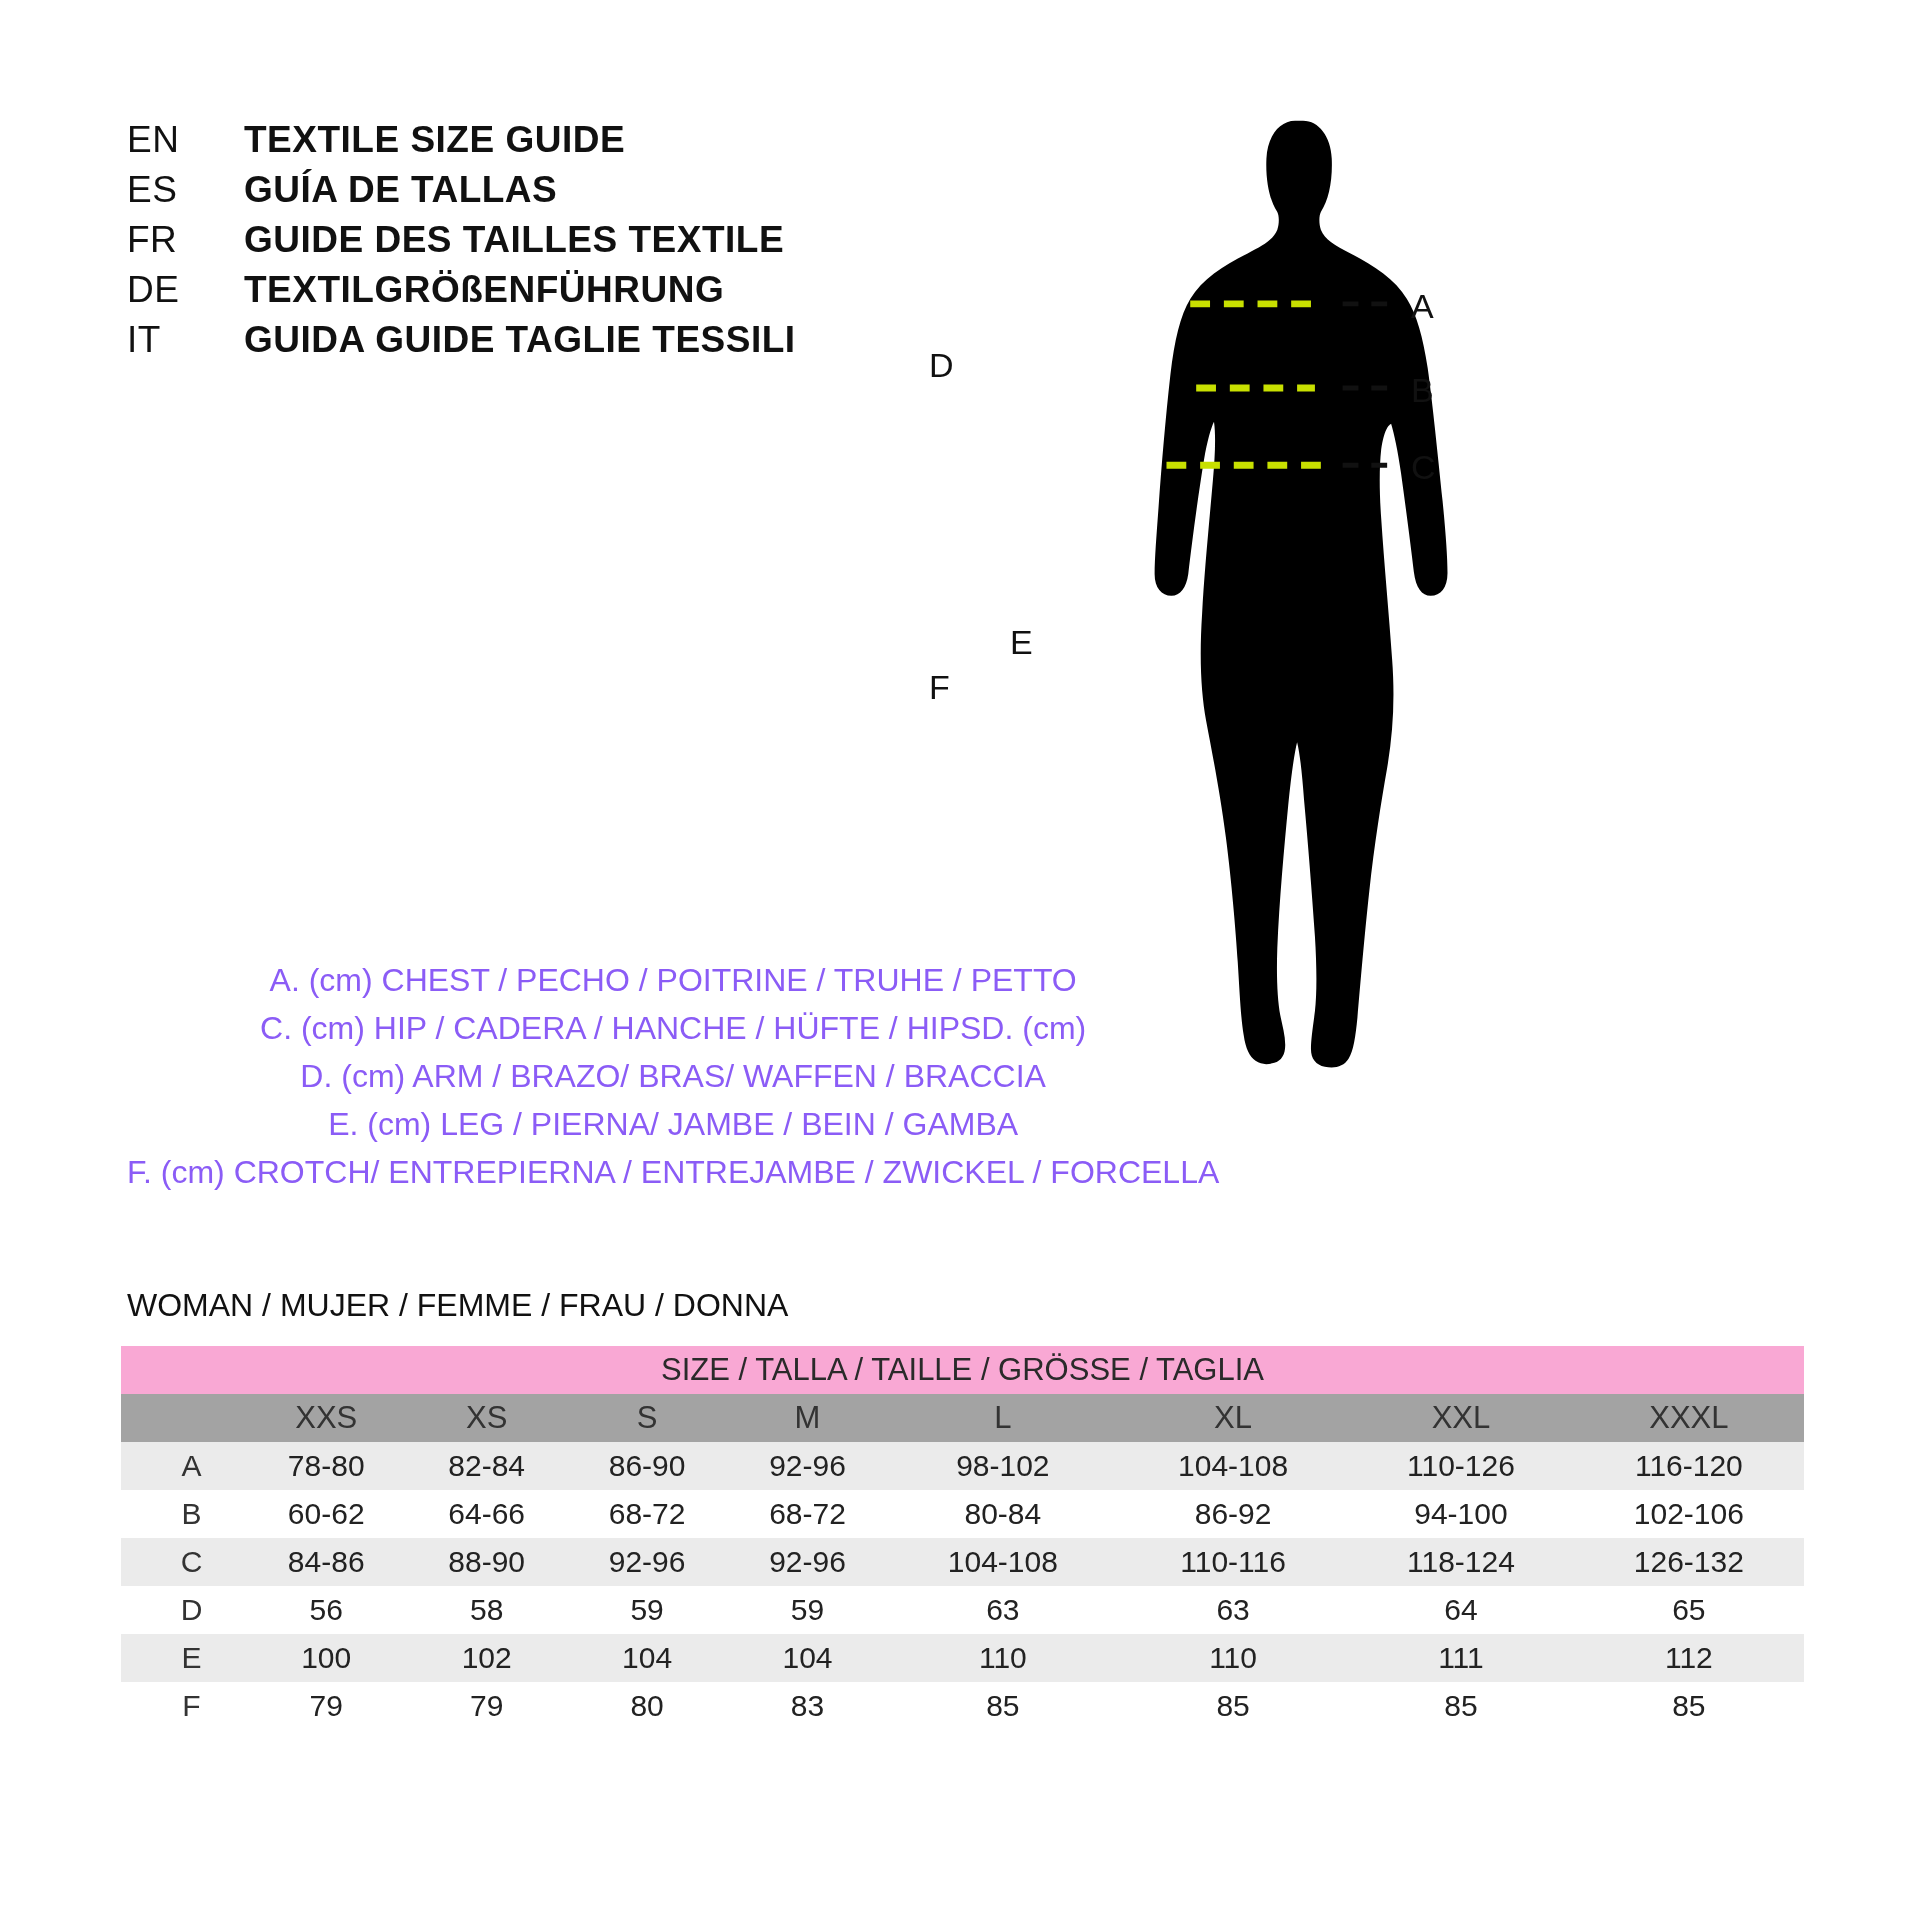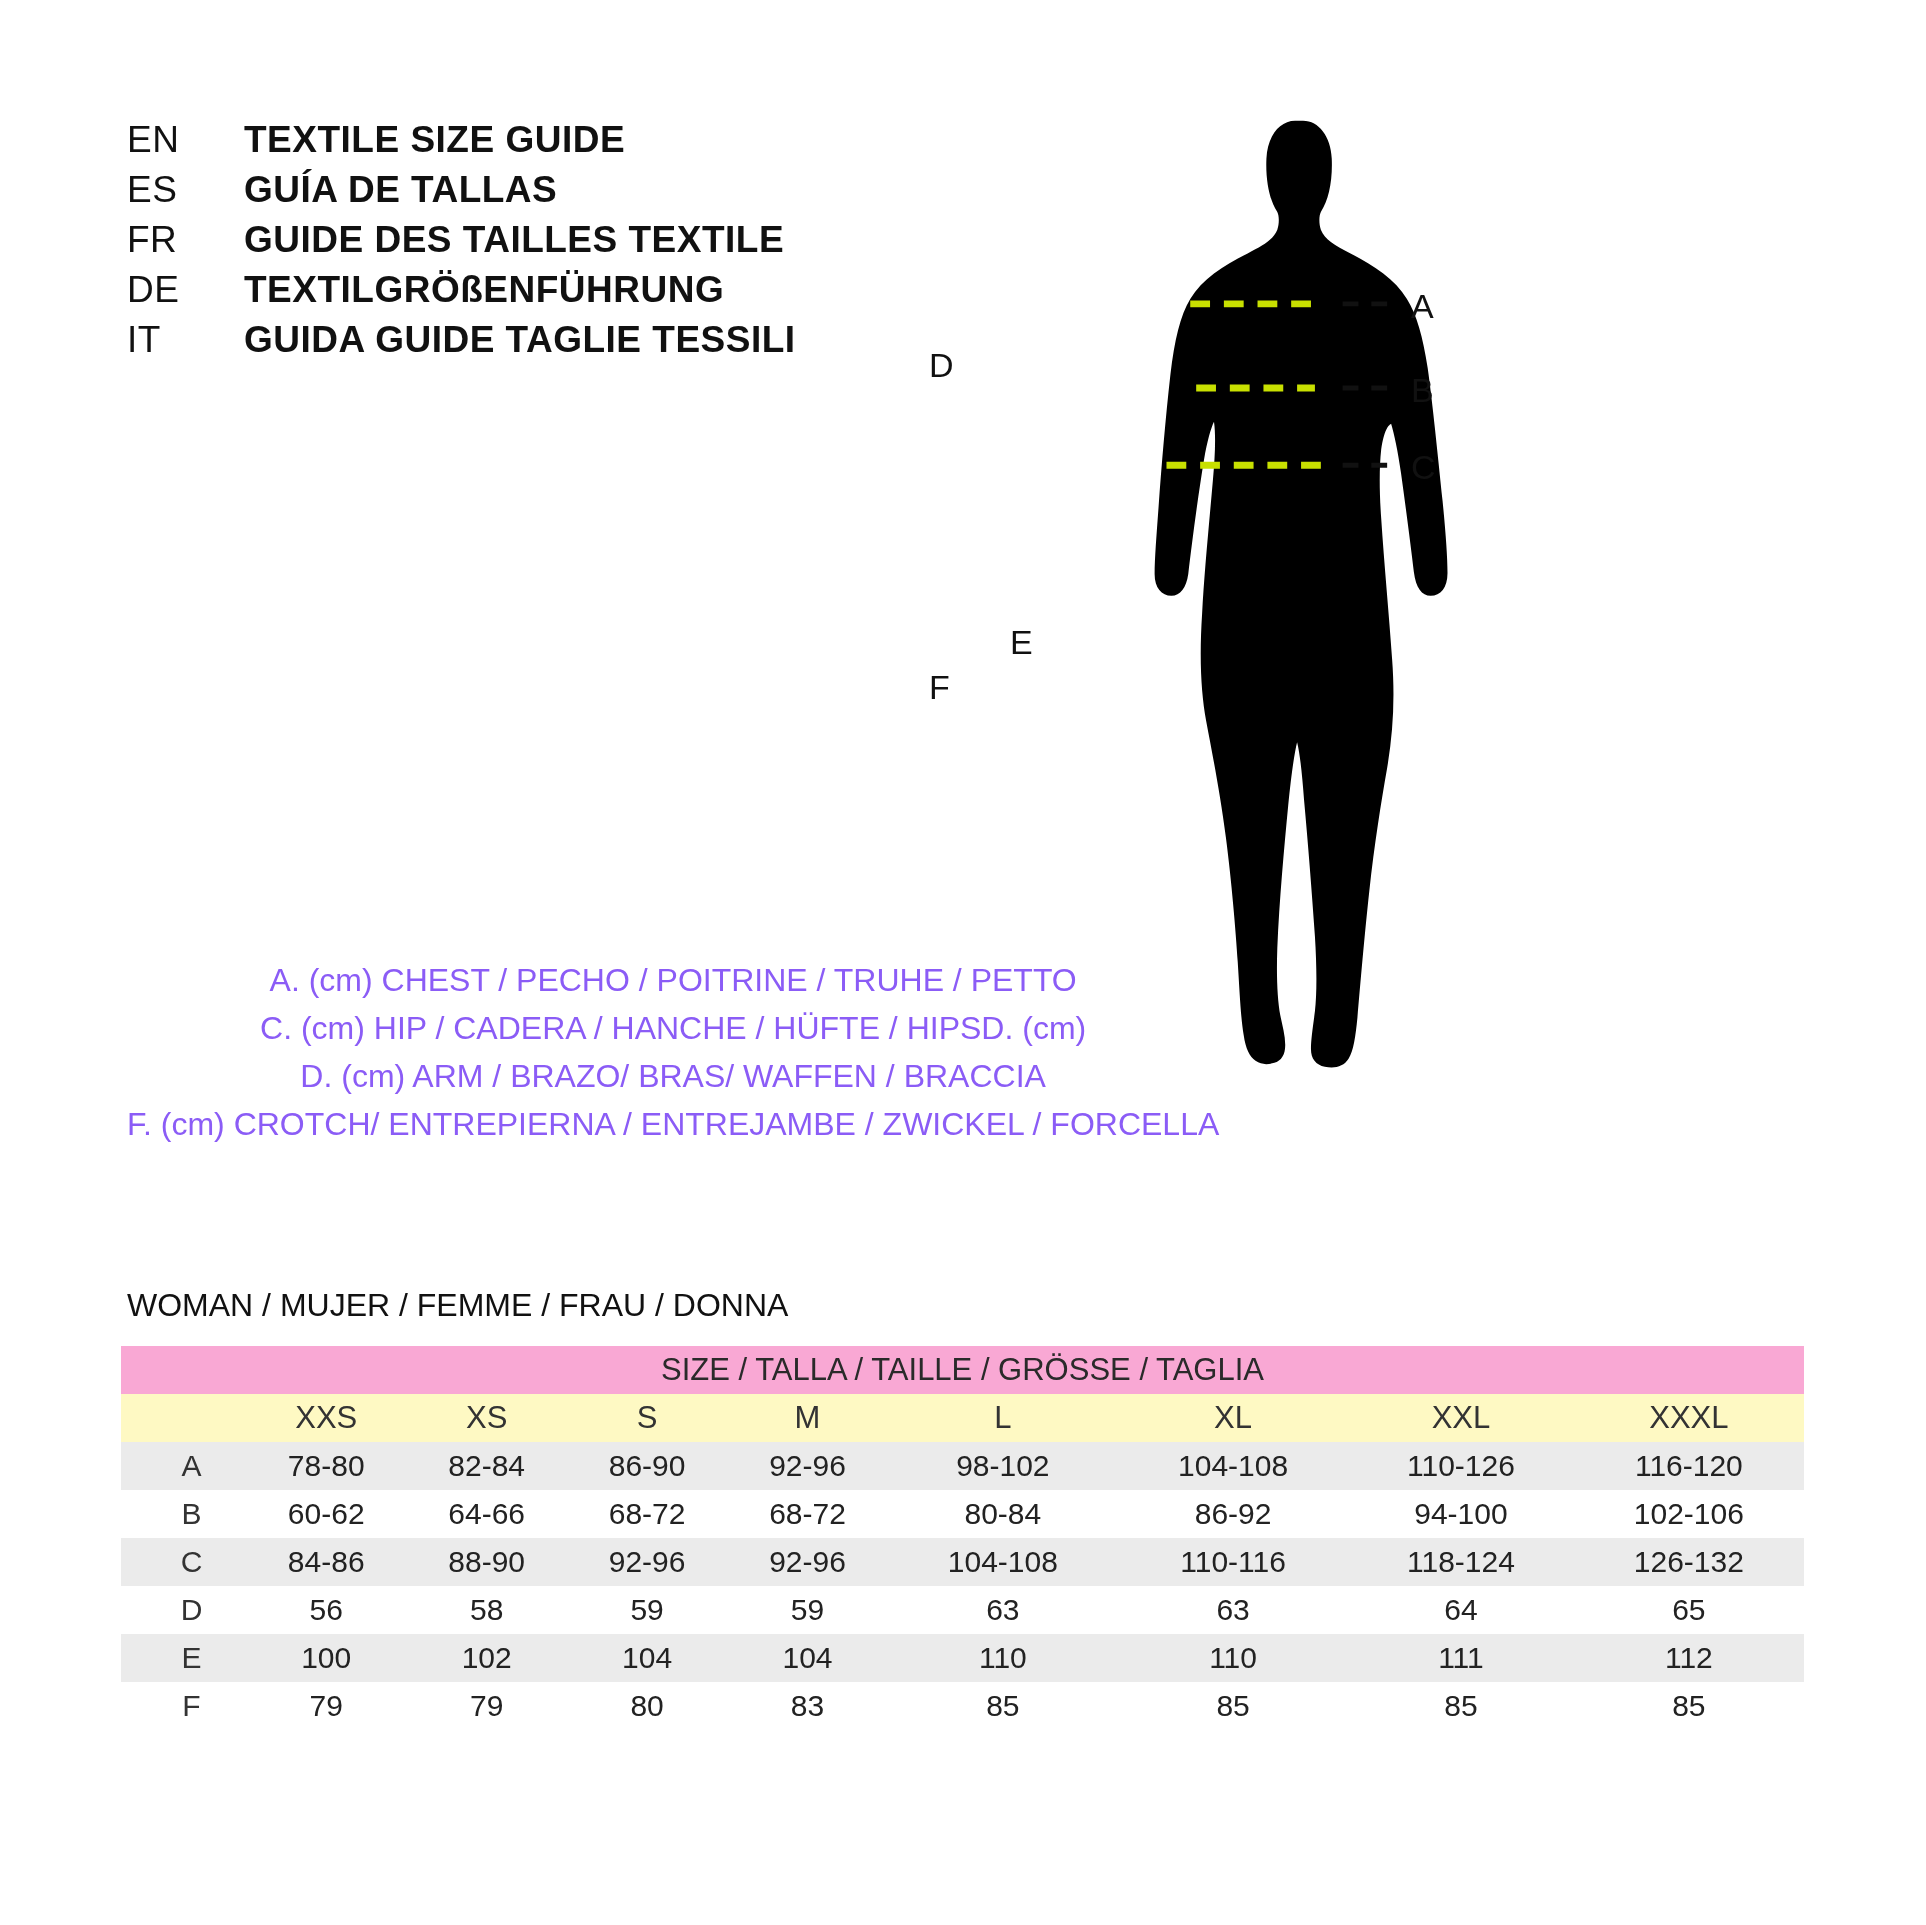--- a/index.html
+++ b/index.html
@@ -101,21 +101,21 @@
     padding-left: 16px !important;
     color: #333;
   }
   .row-alt td {
     background: #ebebeb;
   }
   .row-plain td {
     background: #ffffff;
   }
   .sizes-row td {
-    background: #fef9c3;
+    background: #a3a3a3;
     color: #333;
     font-size: 31px;
     height: 53px;
   }
 
   
   .figure-area {
     position: absolute;
     left: 1119px;
     top: 59px;
@@ -260,20 +260,21 @@
     <span class="marker-label" style="left:292px; top:389px;">C</span>
     <span class="marker-label" style="left:-190px; top:287px;">D</span>
     <span class="marker-label" style="left:-109px; top:564px;">E</span>
     <span class="marker-label" style="left:-190px; top:609px;">F</span>
   </div>
 
   <div class="legend">
     <div class="legend-row">A. (cm) CHEST / PECHO / POITRINE / TRUHE / PETTO</div>
     <div class="legend-row">C. (cm) HIP / CADERA / HANCHE / HÜFTE / HIPSD. (cm)</div>
     <div class="legend-row">D. (cm) ARM / BRAZO/ BRAS/ WAFFEN / BRACCIA</div>
+    <div class="legend-row">E. (cm) LEG / PIERNA/ JAMBE / BEIN / GAMBA</div>
     <div class="legend-row">F. (cm) CROTCH/ ENTREPIERNA / ENTREJAMBE / ZWICKEL / FORCELLA</div>
   </div>
 
   <div class="group-label">WOMAN / MUJER / FEMME / FRAU / DONNA</div>
 
   <div class="table-wrap">
     <table class="size-table">
       <tbody>
         <tr class="hdr-band">
           <td colspan="9">SIZE / TALLA / TAILLE / GRÖSSE / TAGLIA</td>

